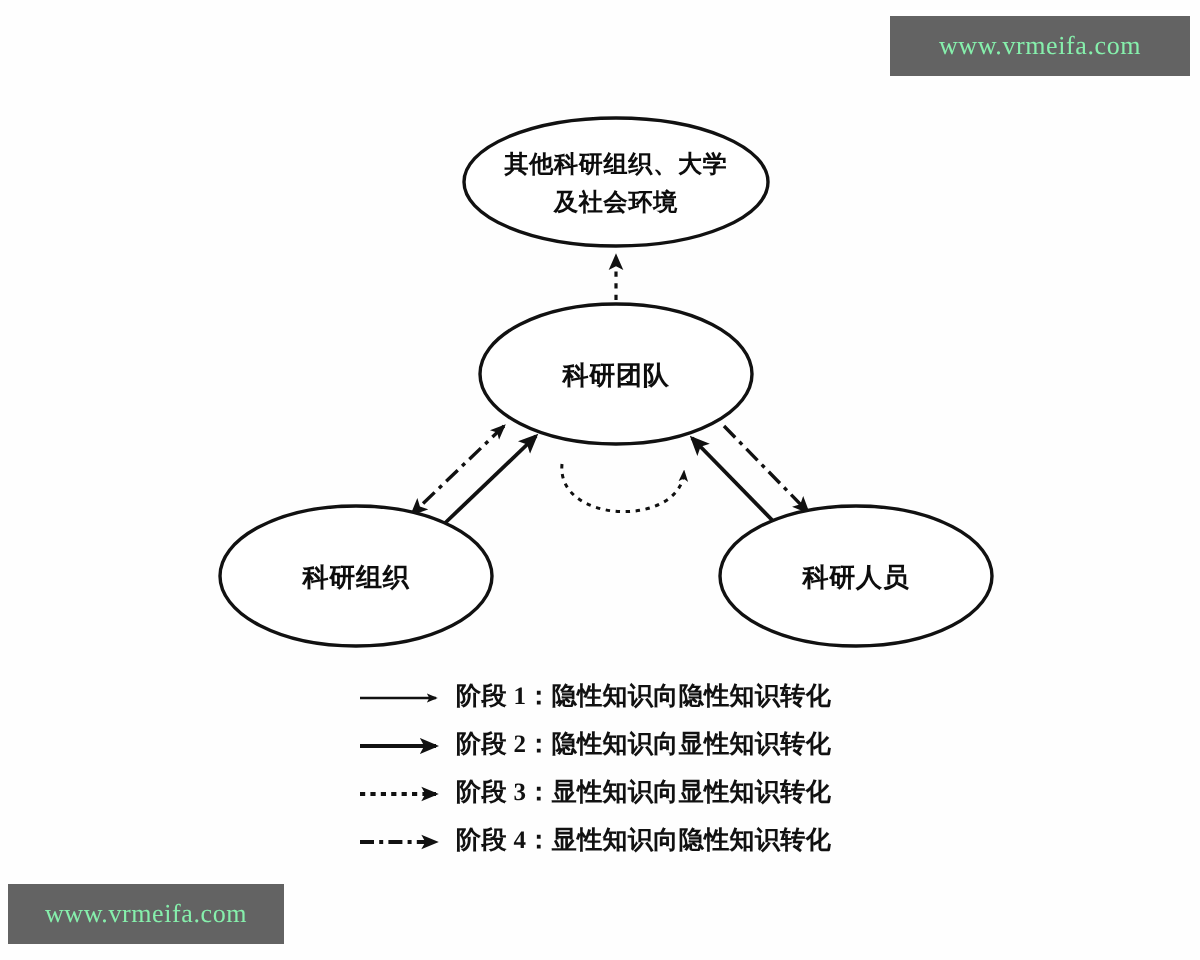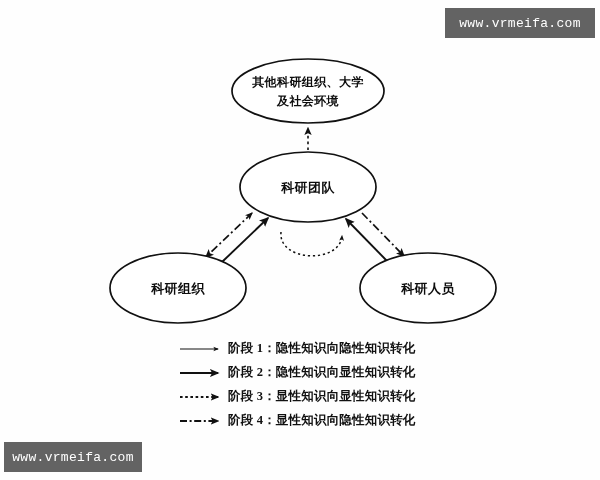--- a/index.html
+++ b/index.html
@@ -48,22 +48,22 @@
     dominant-baseline: middle;
   }
   .ellipse-shape {
     fill: #ffffff;
     stroke: #111111;
     stroke-width: 1.7;
   }
   .watermark {
     position: absolute;
     background: #636363;
-    color: #ffffff;
-    font-family: Liberation Mono, monospace;
+    color: #86efac;
+    font-family: Liberation Serif, serif;
     font-size: 13px;
     letter-spacing: 0.3px;
     display: flex;
     align-items: center;
     justify-content: center;
     user-select: none;
   }
   #watermark-top {
     right: 5px;
     top: 8px;

